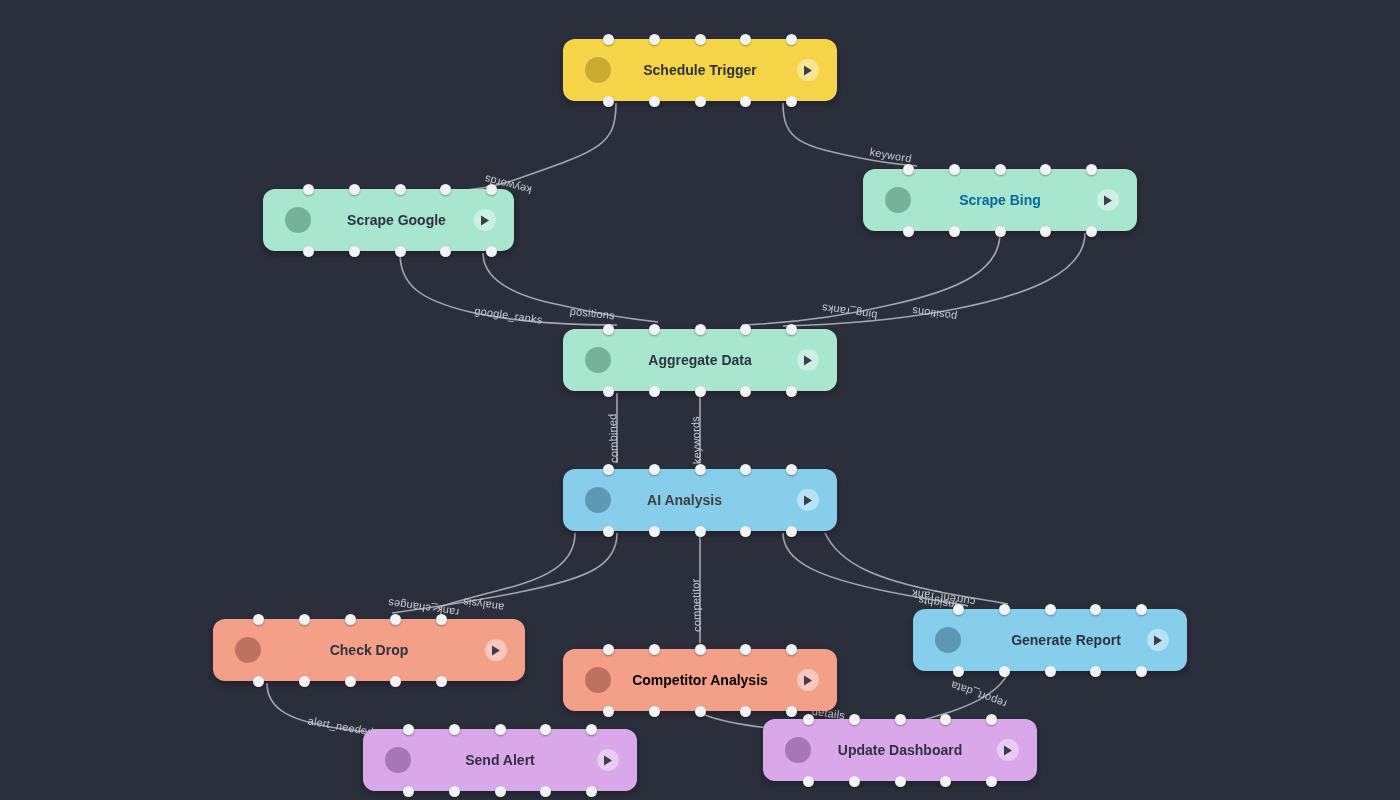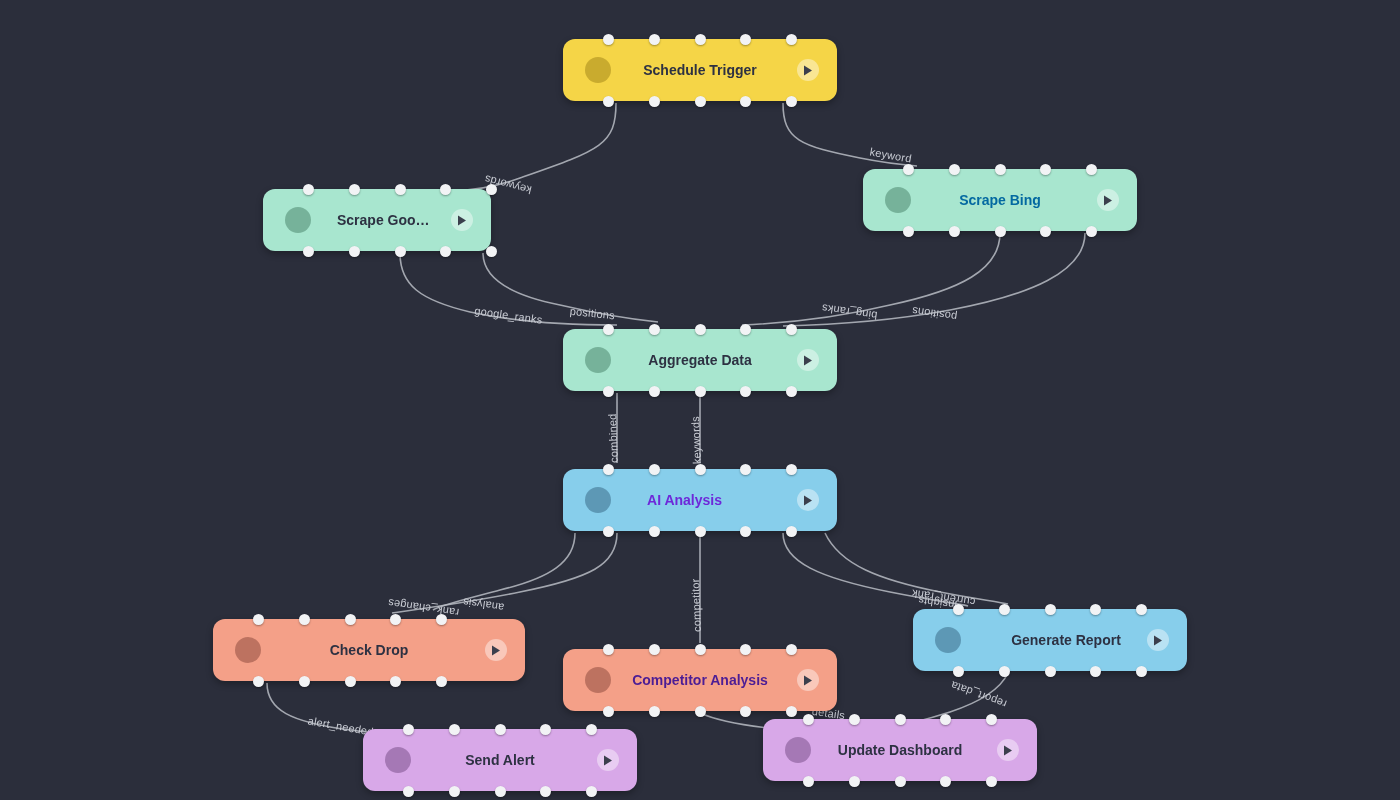--- a/index.html
+++ b/index.html
@@ -129,21 +129,21 @@
       <span class="port bot" style="left: 45.6667px; background: rgb(242, 243, 245);"></span>
       <span class="port top" style="left: 91.3333px; background: rgb(242, 243, 245);"></span>
       <span class="port bot" style="left: 91.3333px; background: rgb(242, 243, 245);"></span>
       <span class="port top" style="left: 137px; background: rgb(242, 243, 245);"></span>
       <span class="port bot" style="left: 137px; background: rgb(242, 243, 245);"></span>
       <span class="port top" style="left: 182.667px; background: rgb(242, 243, 245);"></span>
       <span class="port bot" style="left: 182.667px; background: rgb(242, 243, 245);"></span>
       <span class="port top" style="left: 228.333px; background: rgb(242, 243, 245);"></span>
       <span class="port bot" style="left: 228.333px; background: rgb(242, 243, 245);"></span>
     </div>
-    <div class="node" style="left: 263px; top: 189px; width: 228px; height: 62px; background: rgb(168, 230, 207); padding-left: 16px;">
+    <div class="node" style="left: 263px; top: 189px; width: 251px; height: 62px; background: rgb(168, 230, 207); padding-left: 16px;">
       <span class="dot" style="background: rgb(118, 178, 154);"></span>
       <span class="title" style="color: rgb(45, 49, 66);">Scrape Google</span>
       <span class="run">
         <svg width="10" height="11" viewBox="0 0 10 11">
           <path d="M1 0.5 L9 5.5 L1 10.5 Z" fill="#3b3f4d"></path>
         </svg>
       </span>
       <span class="port top" style="left: 45.6667px; background: rgb(242, 243, 245);"></span>
       <span class="port bot" style="left: 45.6667px; background: rgb(242, 243, 245);"></span>
       <span class="port top" style="left: 91.3333px; background: rgb(242, 243, 245);"></span>
@@ -188,21 +188,21 @@
       <span class="port bot" style="left: 91.3333px; background: rgb(242, 243, 245);"></span>
       <span class="port top" style="left: 137px; background: rgb(242, 243, 245);"></span>
       <span class="port bot" style="left: 137px; background: rgb(242, 243, 245);"></span>
       <span class="port top" style="left: 182.667px; background: rgb(242, 243, 245);"></span>
       <span class="port bot" style="left: 182.667px; background: rgb(242, 243, 245);"></span>
       <span class="port top" style="left: 228.333px; background: rgb(242, 243, 245);"></span>
       <span class="port bot" style="left: 228.333px; background: rgb(242, 243, 245);"></span>
     </div>
     <div class="node" style="left: 563px; top: 469px; width: 274px; height: 62px; background: rgb(135, 206, 235);">
       <span class="dot" style="background: rgb(93, 152, 181);"></span>
-      <span class="title" style="color: #6d28d9; padding-left: 27px;">AI Analysis</span>
+      <span class="title" style="color: #404040; padding-left: 27px;">AI Analysis</span>
       <span class="run">
         <svg width="10" height="11" viewBox="0 0 10 11">
           <path d="M1 0.5 L9 5.5 L1 10.5 Z" fill="#3b3f4d"></path>
         </svg>
       </span>
       <span class="port top" style="left: 45.6667px; background: rgb(242, 243, 245);"></span>
       <span class="port bot" style="left: 45.6667px; background: rgb(242, 243, 245);"></span>
       <span class="port top" style="left: 91.3333px; background: rgb(242, 243, 245);"></span>
       <span class="port bot" style="left: 91.3333px; background: rgb(242, 243, 245);"></span>
       <span class="port top" style="left: 137px; background: rgb(242, 243, 245);"></span>
@@ -226,21 +226,21 @@
       <span class="port bot" style="left: 91.3333px; background: rgb(242, 243, 245);"></span>
       <span class="port top" style="left: 137px; background: rgb(242, 243, 245);"></span>
       <span class="port bot" style="left: 137px; background: rgb(242, 243, 245);"></span>
       <span class="port top" style="left: 182.667px; background: rgb(242, 243, 245);"></span>
       <span class="port bot" style="left: 182.667px; background: rgb(242, 243, 245);"></span>
       <span class="port top" style="left: 228.333px; background: rgb(242, 243, 245);"></span>
       <span class="port bot" style="left: 228.333px; background: rgb(242, 243, 245);"></span>
     </div>
     <div class="node" style="left: 563px; top: 649px; width: 274px; height: 62px; background: rgb(244, 160, 136);">
       <span class="dot" style="background: rgb(189, 114, 96);"></span>
-      <span class="title" style="color: #4c1d95;">Competitor Analysis</span>
+      <span class="title" style="color: #000000;">Competitor Analysis</span>
       <span class="run">
         <svg width="10" height="11" viewBox="0 0 10 11">
           <path d="M1 0.5 L9 5.5 L1 10.5 Z" fill="#3b3f4d"></path>
         </svg>
       </span>
       <span class="port top" style="left: 45.6667px; background: rgb(242, 243, 245);"></span>
       <span class="port bot" style="left: 45.6667px; background: rgb(242, 243, 245);"></span>
       <span class="port top" style="left: 91.3333px; background: rgb(242, 243, 245);"></span>
       <span class="port bot" style="left: 91.3333px; background: rgb(242, 243, 245);"></span>
       <span class="port top" style="left: 137px; background: rgb(242, 243, 245);"></span>

